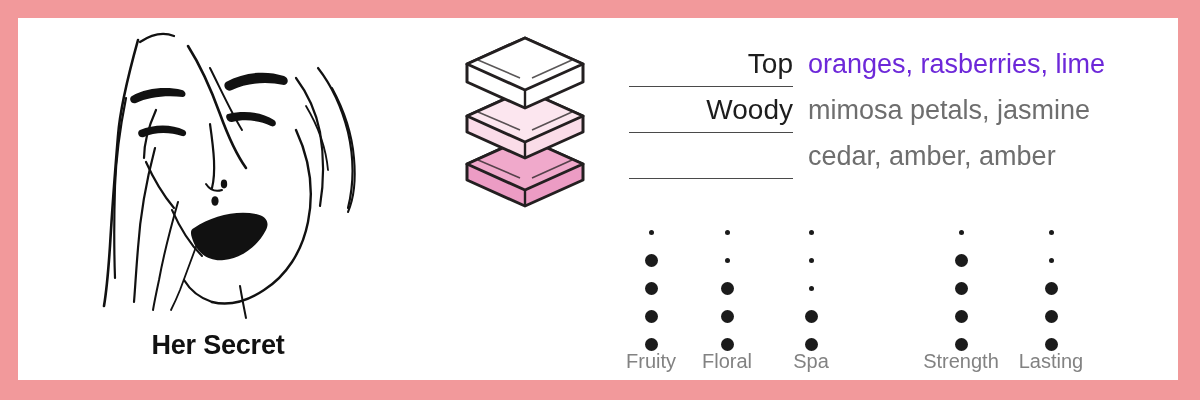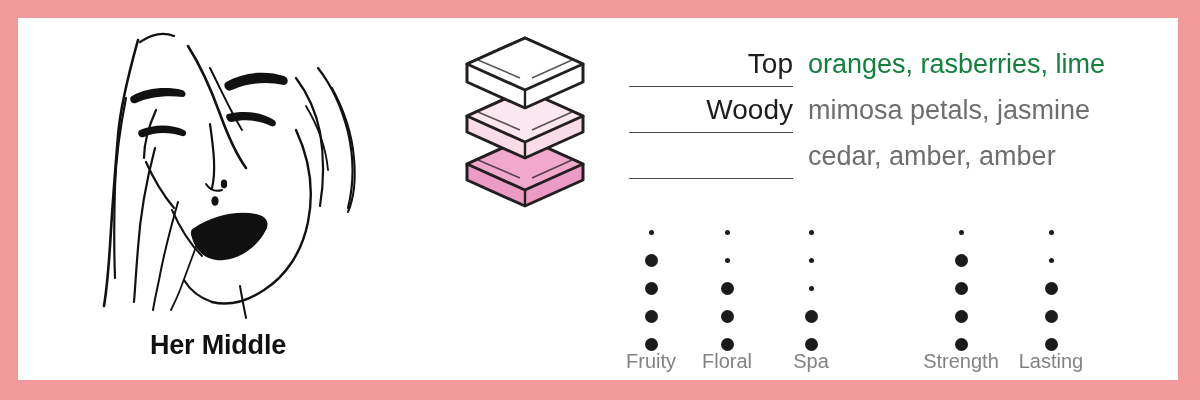--- a/index.html
+++ b/index.html
@@ -145,21 +145,21 @@
 
         <ellipse cx="164" cy="152" rx="3.2" ry="4.4"></ellipse>
         <ellipse cx="155" cy="169" rx="3.6" ry="4.8"></ellipse>
 
         <path d="M134 196 C152 184 176 178 196 182 C206 184 210 190 206 198
                  C198 214 182 226 164 228 C148 230 136 220 132 206
                  C130 200 131 197 134 196 Z"></path>
       </g>
     </svg>
 
-    <div id="brand-title">Her Middle</div>
+    <div id="brand-title">Her Secret</div>
   </div>
 
   <svg id="cube-stack" width="150" height="185" viewBox="0 0 150 185">
 
     <g>
       <path d="M75 108 L133 134 L133 150 L75 176 L17 150 L17 134 Z" fill="#ec9cc4" stroke="#231f20" stroke-width="3" stroke-linejoin="round"></path>
       <path d="M75 108 L133 134 L75 160 L17 134 Z" fill="#f0a9cb" stroke="#231f20" stroke-width="3" stroke-linejoin="round"></path>
       <path d="M75 160 L75 176" stroke="#231f20" stroke-width="2.4"></path>
       <path d="M28 130 L70 148" stroke="#231f20" stroke-width="1.6" opacity="0.75"></path>
       <path d="M122 130 L82 148" stroke="#231f20" stroke-width="1.6" opacity="0.75"></path>
@@ -180,21 +180,21 @@
       <path d="M28 30 L70 48" stroke="#231f20" stroke-width="1.6" opacity="0.75"></path>
       <path d="M122 30 L82 48" stroke="#231f20" stroke-width="1.6" opacity="0.75"></path>
     </g>
   </svg>
 
   <div id="notes">
 
     <div class="note-row">
       <div class="note-label" style="color: rgb(29, 29, 29);">Top</div>
       <div class="note-rule"></div>
-      <div class="note-value" style="color: #15803d; text-align: right;">oranges, rasberries, lime</div>
+      <div class="note-value" style="color: #6d28d9; text-align: right;">oranges, rasberries, lime</div>
     </div>
 
     <div class="note-row">
       <div class="note-label" style="color: rgb(29, 29, 29);">Woody</div>
       <div class="note-rule"></div>
       <div class="note-value" style="color: rgb(110, 110, 110);">mimosa petals, jasmine</div>
     </div>
 
     <div class="note-row">
       <div class="note-rule"></div>

